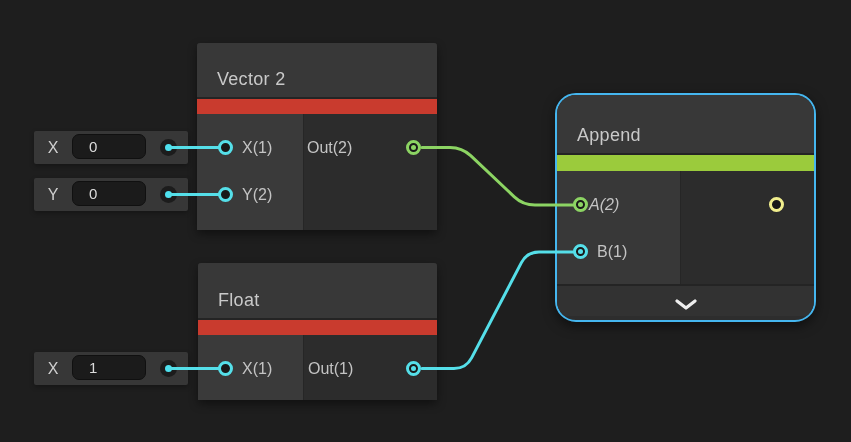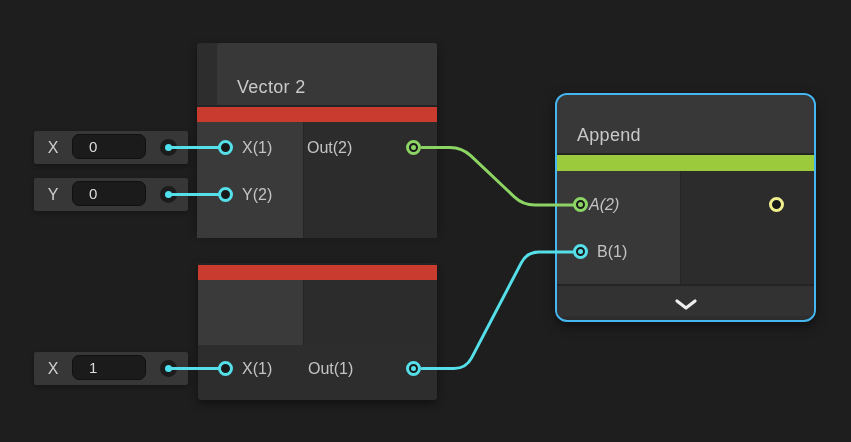--- a/index.html
+++ b/index.html
@@ -79,51 +79,54 @@
   svg.wires path{fill:none;stroke-width:3;stroke-linecap:round;}
 
   .chevron-wrap{display:block;width:22px;height:11px;cursor:pointer;}
 </style>
 </head>
 <body>
 
 <div class="canvas">
 
   <div class="node" style="left:197px;top:43px;width:240px;height:187px;">
-    <div class="node-header" style="height:62px;margin-left:20px;">
+    <div class="node-header" style="height:54px;">
       <span class="node-title">Vector 2</span>
     </div>
     <div class="accent-bar bar-red" style="height:17px;"></div>
     <div class="node-body" style="height:116px;">
       <div class="in-panel" style="width:106px;"></div>
     </div>
     <div class="port c-cyan" style="left:21px;top:97px;"></div>
     <span class="port-label" style="left:45px;top:105px;">X(1)</span>
     <div class="port c-cyan" style="left:21px;top:144px;"></div>
     <span class="port-label" style="left:45px;top:152px;">Y(2)</span>
     <div class="port c-green connected" style="left:209px;top:97px;">
         <span class="port-dot"></span>
       </div>
     <span class="port-label align-right" style="left:110px;top:105px;width:93px;">Out(2)</span>
   </div>
 
   <div class="node" style="left:198px;top:263px;width:239px;height:137px;">
+    <div class="node-header" style="height:55px;">
+      <span class="node-title">Float</span>
+    </div>
     <div class="accent-bar bar-red" style="height:17px;"></div>
     <div class="node-body" style="height:65px;">
       <div class="in-panel" style="width:105px;"></div>
     </div>
     <div class="port c-cyan" style="left:20px;top:98px;"></div>
     <span class="port-label" style="left:44px;top:106px;">X(1)</span>
     <div class="port c-cyan connected" style="left:208px;top:98px;">
         <span class="port-dot"></span>
       </div>
     <span class="port-label align-right" style="left:110px;top:106px;width:92px;">Out(1)</span>
   </div>
 
-  <div class="node selected" style="left:555px;top:93px;width:257px;height:225px;">
+  <div class="node selected" style="left:555px;top:93px;width:257px;height:225px;border-radius:21px;">
     <div class="node-header" style="height:58px;border-radius:10px 10px 0 0;">
       <span class="node-title">Append</span>
     </div>
     <div class="accent-bar bar-green" style="height:18px;"></div>
     <div class="node-body" style="height:113px;">
       <div class="in-panel" style="width:123px;background:#383838;"></div>
     </div>
     <div class="node-footer" style="height:32px;">
       <span class="chevron-wrap">
         <svg width="22" height="11" viewBox="0 0 22 11">

